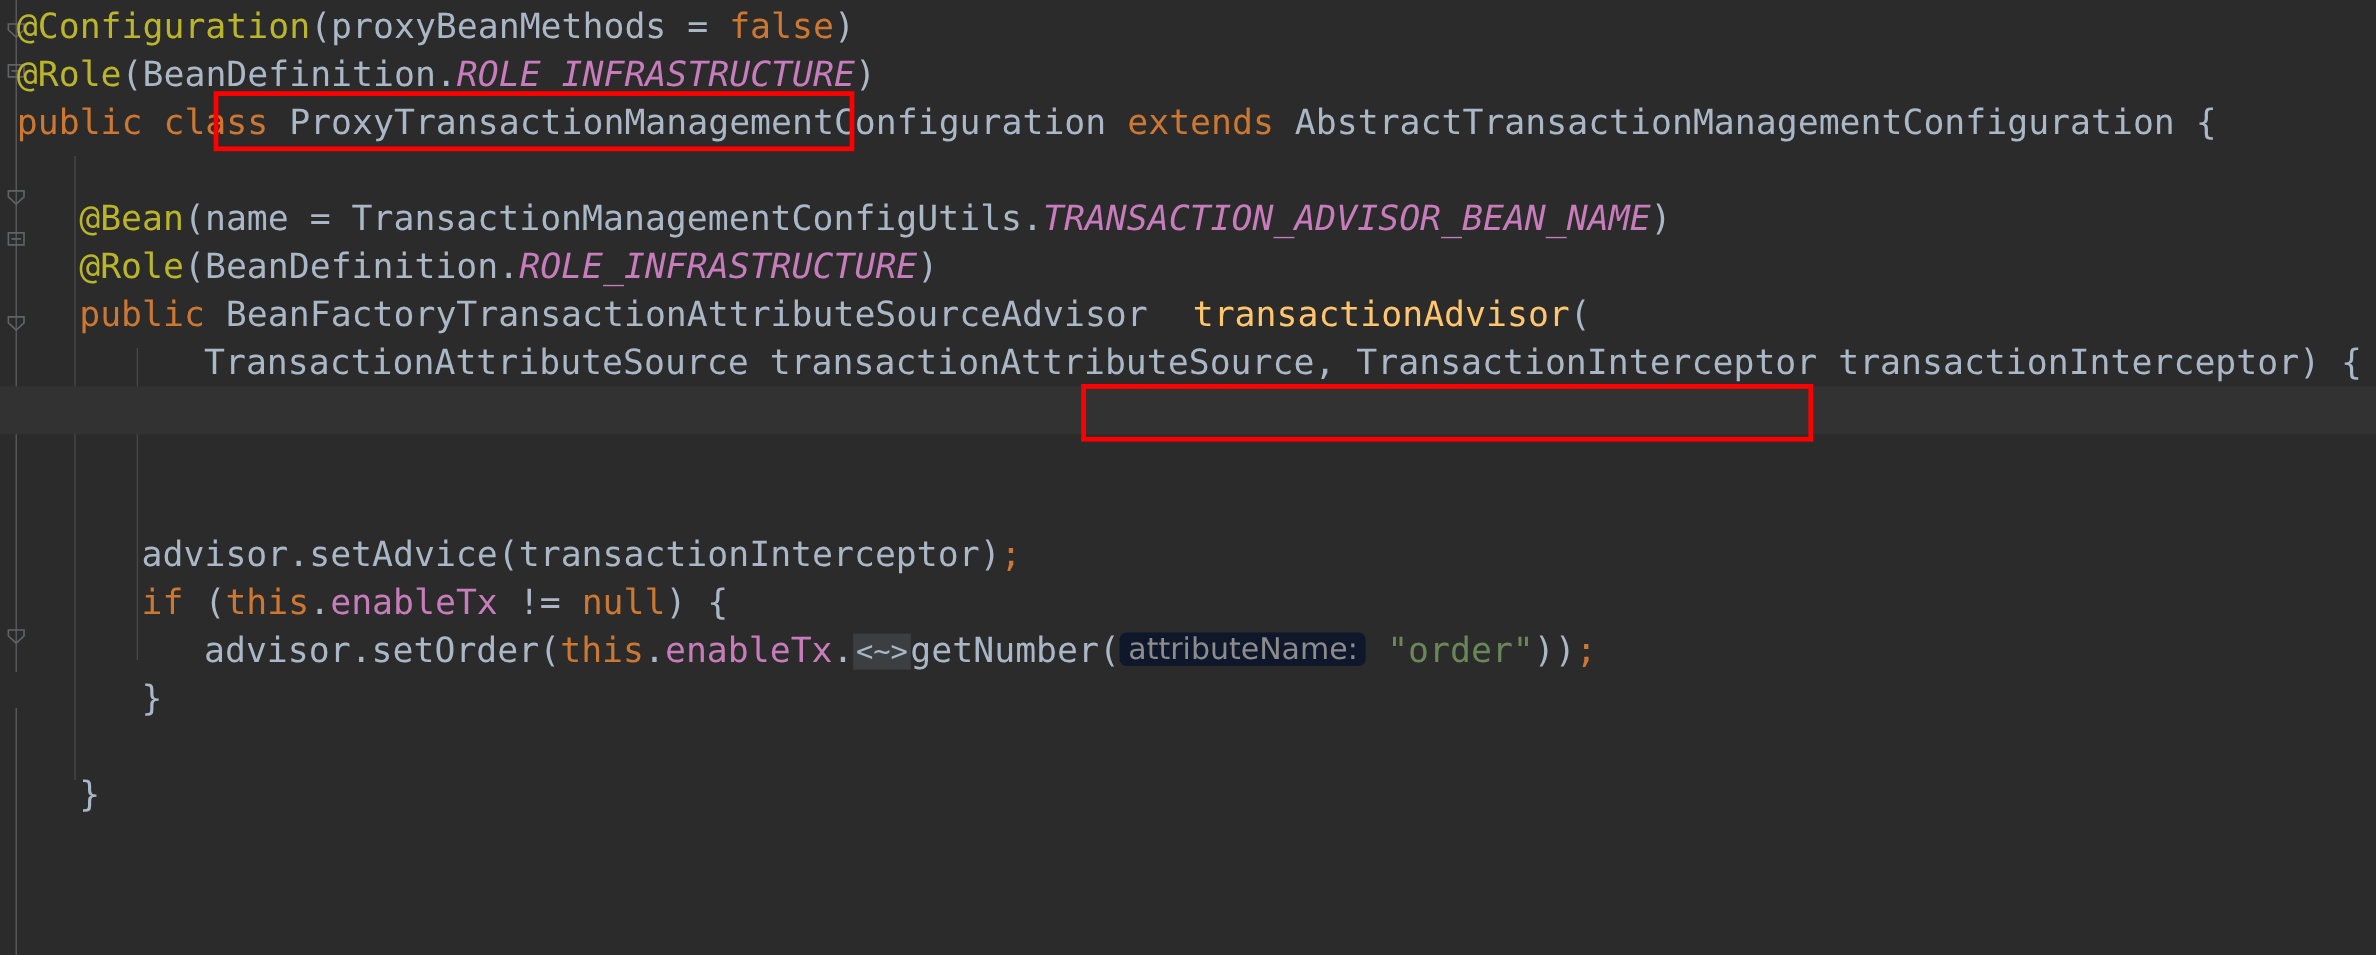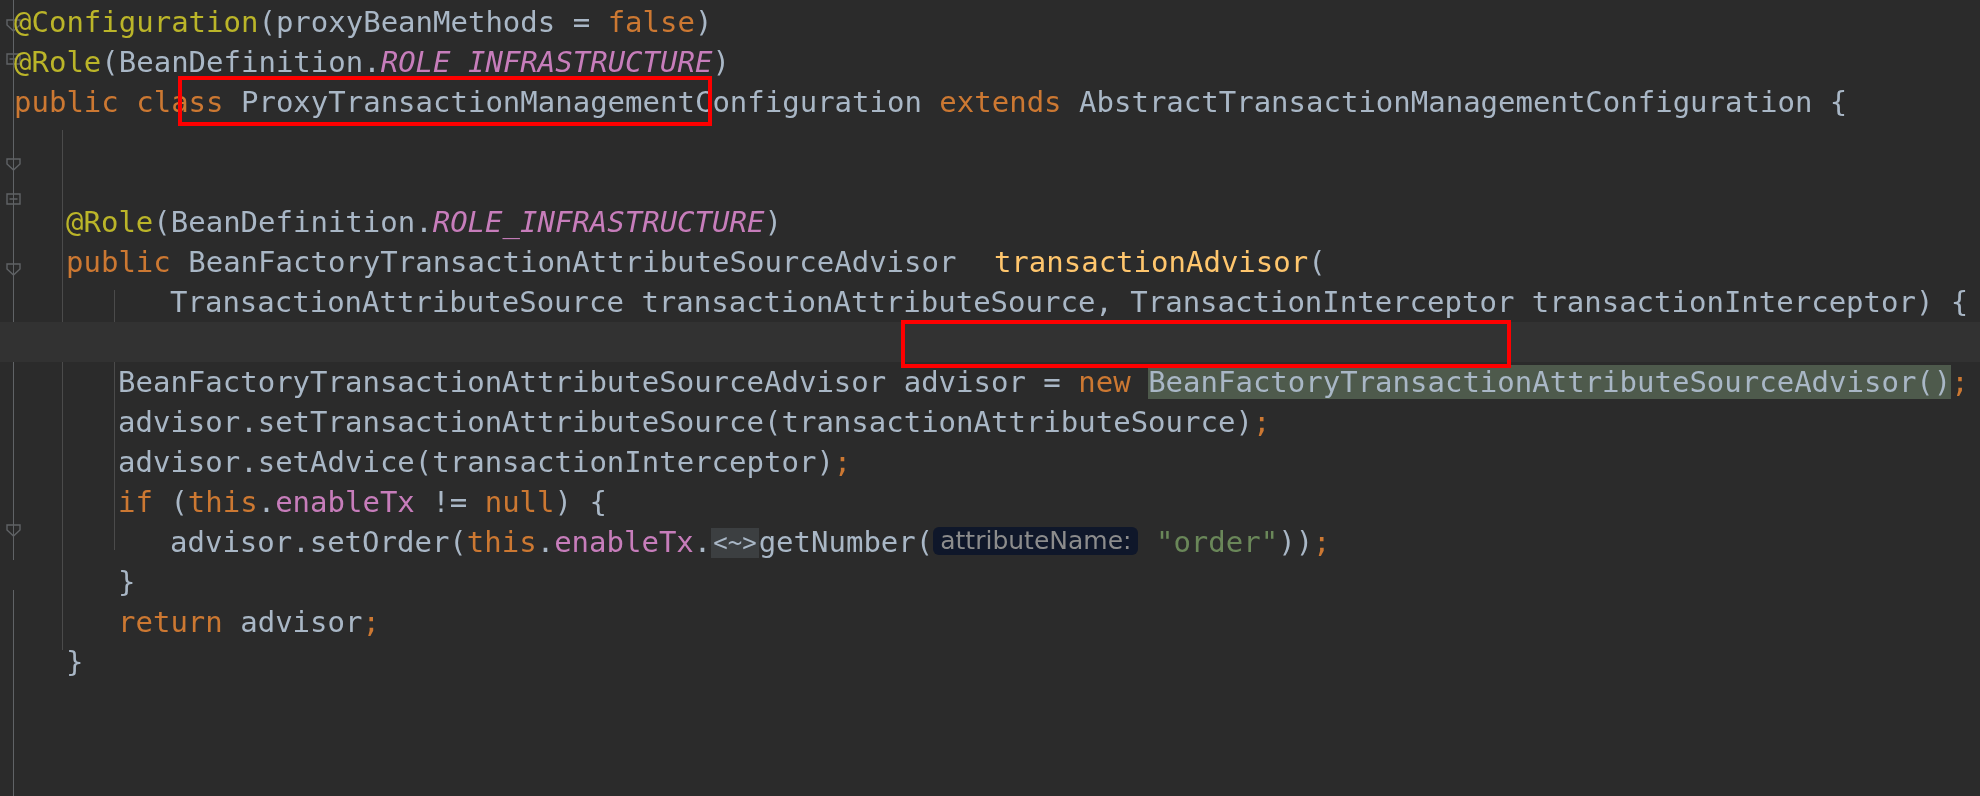--- a/index.html
+++ b/index.html
@@ -183,31 +183,29 @@
   <div class="indent-guide" style="left:62px;top:130px;height:520px;"></div>
   <div class="indent-guide" style="left:114px;top:290px;height:260px;"></div>
 
   <div class="row-highlight" style="top:322px;"></div>
 
   <div class="code" id="code-lines">
       <div class="line" style="top: 2px; left: 14px;"><span class="t-ann">@Configuration</span><span class="t-plain">(proxyBeanMethods = </span><span class="t-kw">false</span><span class="t-plain">)</span></div>
       <div class="line" style="top: 42px; left: 14px;"><span class="t-ann">@Role</span><span class="t-plain">(BeanDefinition.</span><span class="t-static">ROLE_INFRASTRUCTURE</span><span class="t-plain">)</span></div>
       <div class="line" style="top: 82px; left: 14px;"><span class="t-kw">public class</span><span class="t-plain"> ProxyTransactionManagementConfiguration </span><span class="t-kw">extends</span><span class="t-plain"> AbstractTransactionManagementConfiguration {</span></div>
       <div class="line" style="top: 122px; left: 14px;"></div>
+      <div class="line" style="top: 162px; left: 66px;"><span class="t-ann">@Bean</span><span class="t-plain">(name = TransactionManagementConfigUtils.</span><span class="t-static">TRANSACTION_ADVISOR_BEAN_NAME</span><span class="t-plain">)</span></div>
       <div class="line" style="top: 202px; left: 66px;"><span class="t-ann">@Role</span><span class="t-plain">(BeanDefinition.</span><span class="t-static">ROLE_INFRASTRUCTURE</span><span class="t-plain">)</span></div>
       <div class="line" style="top: 242px; left: 66px;"><span class="t-kw">public</span><span class="t-plain"> BeanFactoryTransactionAttributeSourceAdvisor </span><span class="t-method">transactionAdvisor</span><span class="t-plain">(</span></div>
       <div class="line" style="top: 282px; left: 170px;"><span class="t-plain">TransactionAttributeSource transactionAttributeSource, TransactionInterceptor transactionInterceptor) {</span></div>
       <div class="line" style="top: 322px; left: 14px;"></div>
-      <div class="line" style="top: 362px; left: 118px;"><span class="t-plain">BeanFactoryTransactionAttributeSourceAdvisor advisor = </span><span class="t-kw">new</span><span class="t-plain"> </span><span class="sel">BeanFactoryTransactionAttributeSourceAdvisor()</span><span class="t-kw">;</span></div>
-      <div class="line" style="top: 402px; left: 118px;"><span class="t-plain">advisor.setTransactionAttributeSource(transactionAttributeSource)</span><span class="t-kw">;</span></div>
       <div class="line" style="top: 482px; left: 118px;"><span class="t-kw">if</span><span class="t-plain"> (</span><span class="t-kw">this</span><span class="t-plain">.</span><span class="t-field">enableTx</span><span class="t-plain"> != </span><span class="t-kw">null</span><span class="t-plain">) {</span></div>
       <div class="line" style="top: 442px; left: 118px;"><span class="t-plain">advisor.setAdvice(transactionInterceptor)</span><span class="t-kw">;</span></div>
       <div class="line" style="top: 522px; left: 170px;"><span class="t-plain">advisor.setOrder(</span><span class="t-kw">this</span><span class="t-plain">.</span><span class="t-field">enableTx</span><span class="t-plain">.</span><span class="hint-mini">&lt;~&gt;</span><span class="t-plain">getNumber(</span><span class="hint">attributeName:</span><span class="t-plain"> </span><span class="t-string">"order"</span><span class="t-plain">))</span><span class="t-kw">;</span></div>
       <div class="line" style="top: 562px; left: 118px;"><span class="t-plain">}</span></div>
-      <div class="line" style="top: 602px; left: 118px;"><span class="t-kw">return</span><span class="t-plain"> advisor</span><span class="t-kw">;</span></div>
       <div class="line" style="top: 642px; left: 66px;"><span class="t-plain">}</span></div>
     </div>
 
   <div id="annotation-boxes">
       <div class="redbox" style="left: 178px; top: 76px; width: 534px; height: 50px;"></div>
       <div class="redbox" style="left: 901px; top: 320px; width: 610px; height: 48px;"></div>
     </div>
 
 
 </div>

